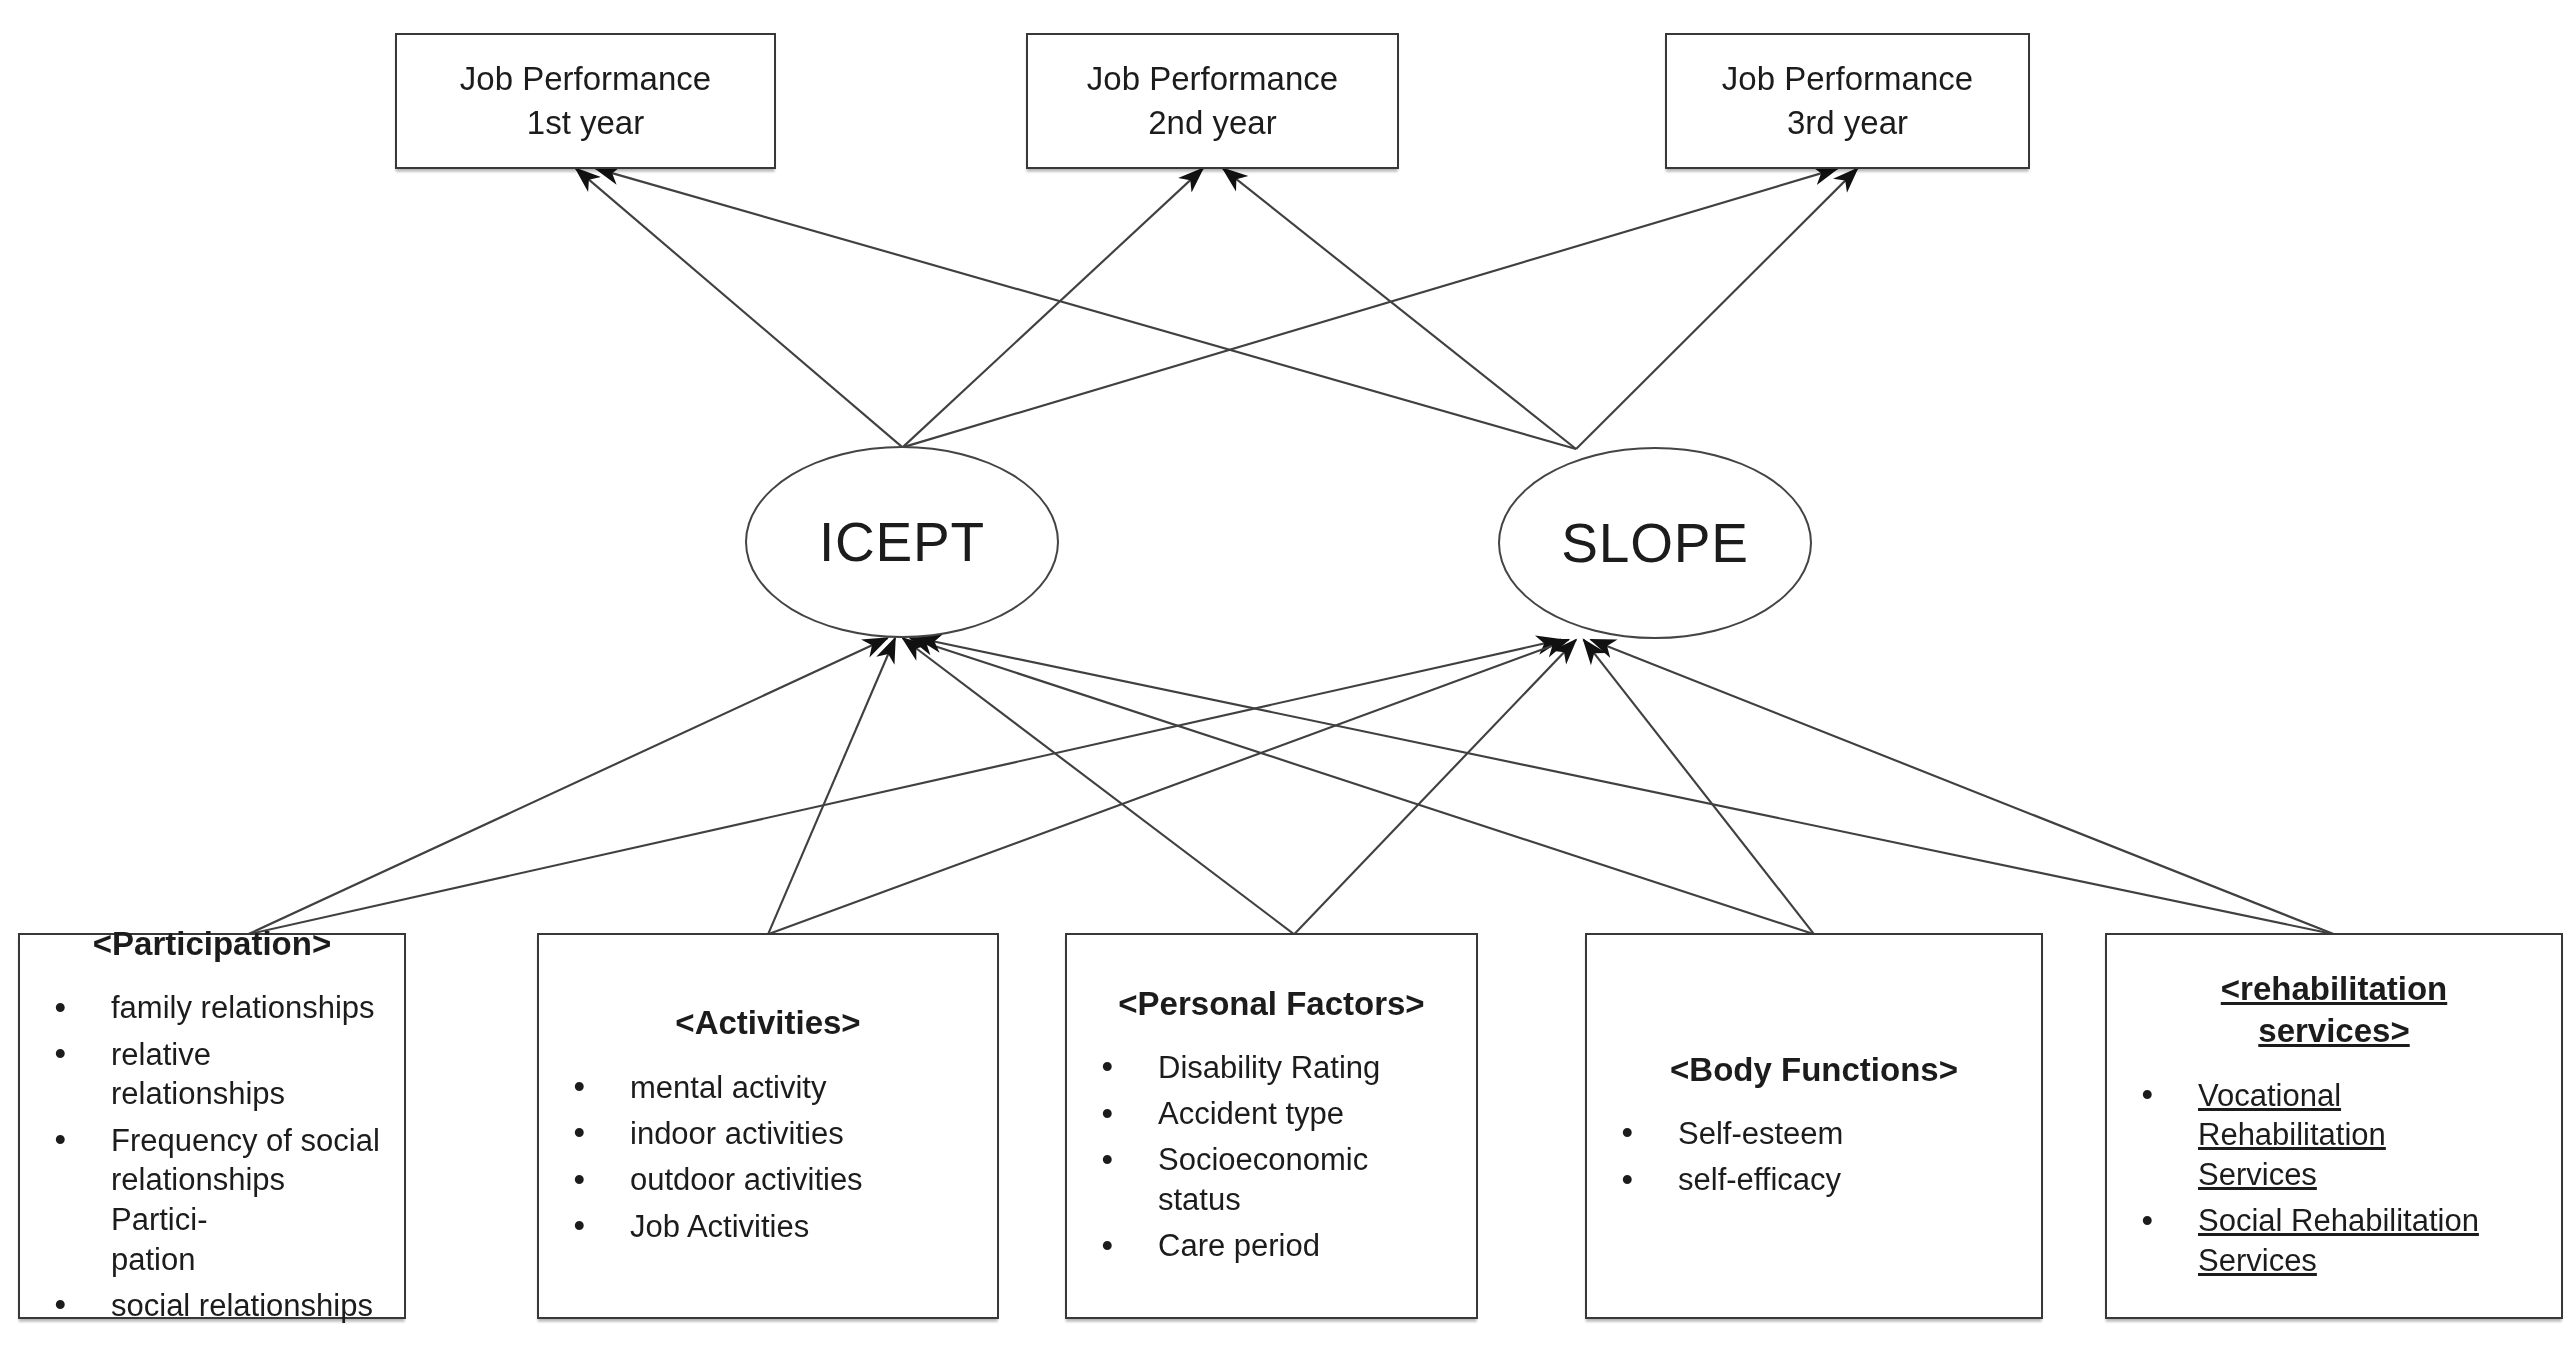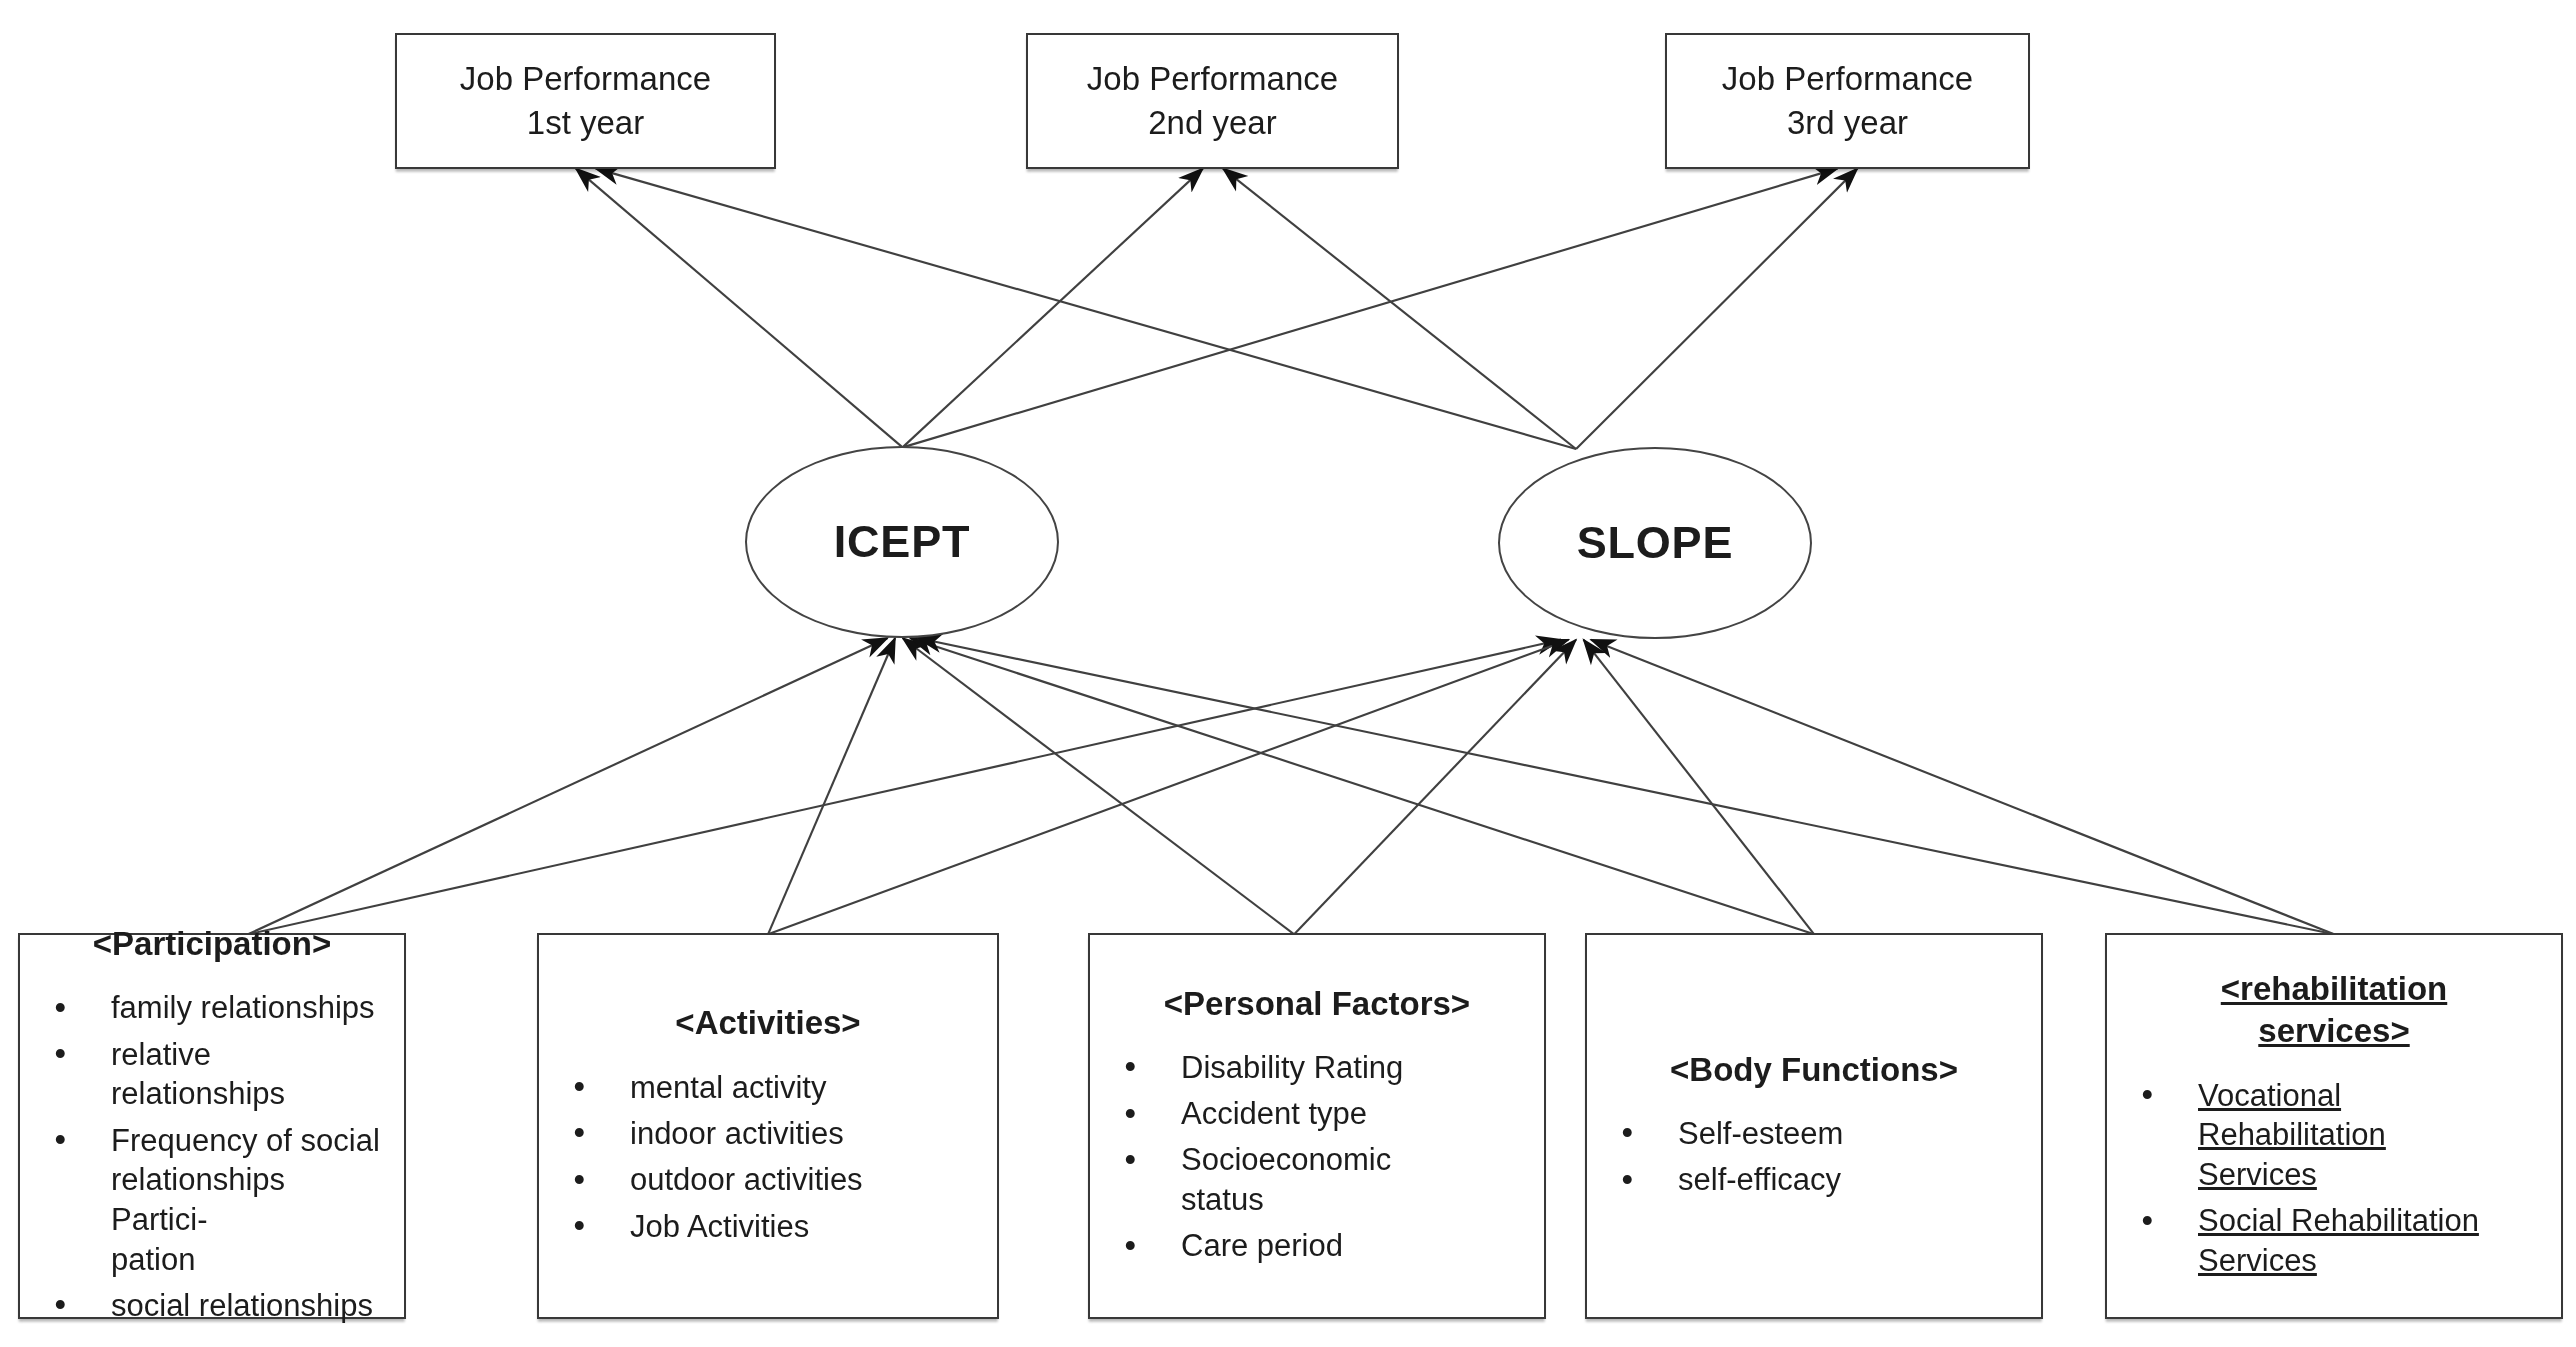--- a/index.html
+++ b/index.html
@@ -21,31 +21,31 @@
   }
   .tb-1 { left:395px;  top:33px; width:381px; }
   .tb-2 { left:1026px; top:33px; width:373px; }
   .tb-3 { left:1665px; top:33px; width:365px; }
 
   .ellipse {
     position:absolute; width:310px; height:188px; background:#ffffff;
     border:2.5px solid #444444; border-radius:50%;
     display:flex; align-items:center; justify-content:center;
   }
-  .ellipse .ellipse-label { font-size:45px; font-weight:bold; letter-spacing:0.8px; }
+  .ellipse .ellipse-label { font-size:55px; font-weight:normal; letter-spacing:0.8px; }
   .el-icept { left:745px;  top:446px; }
   .el-slope { left:1498px; top:447px; }
 
   .pbox {
     top:933px; height:386px; display:flex; flex-direction:column;
     justify-content:center; padding:10px 18px;
   }
   .pb-1 { left:18px;   width:388px; }
   .pb-2 { left:537px;  width:462px; }
-  .pb-3 { left:1088px; width:458px; }
+  .pb-3 { left:1065px; width:413px; }
   .pb-4 { left:1585px; width:458px; }
   .pb-5 { left:2105px; width:458px;text-decoration:underline; }
   .ptitle {
     font-size:33px; font-weight:bold; text-align:center; line-height:1.28;
     white-space:pre-line; margin:3.3px 0 16.5px 0;
   }
   .pbox ul { list-style:none; margin:0; padding:0; font-size:31px; line-height:1.28; }
   .pbox li { position:relative; padding-left:73px; margin:6.6px 0; white-space:pre-line; }
   .pbox li::before { content:"\2022"; position:absolute; left:16.5px; top:-1.7px; font-size:33px; }
 </style>

